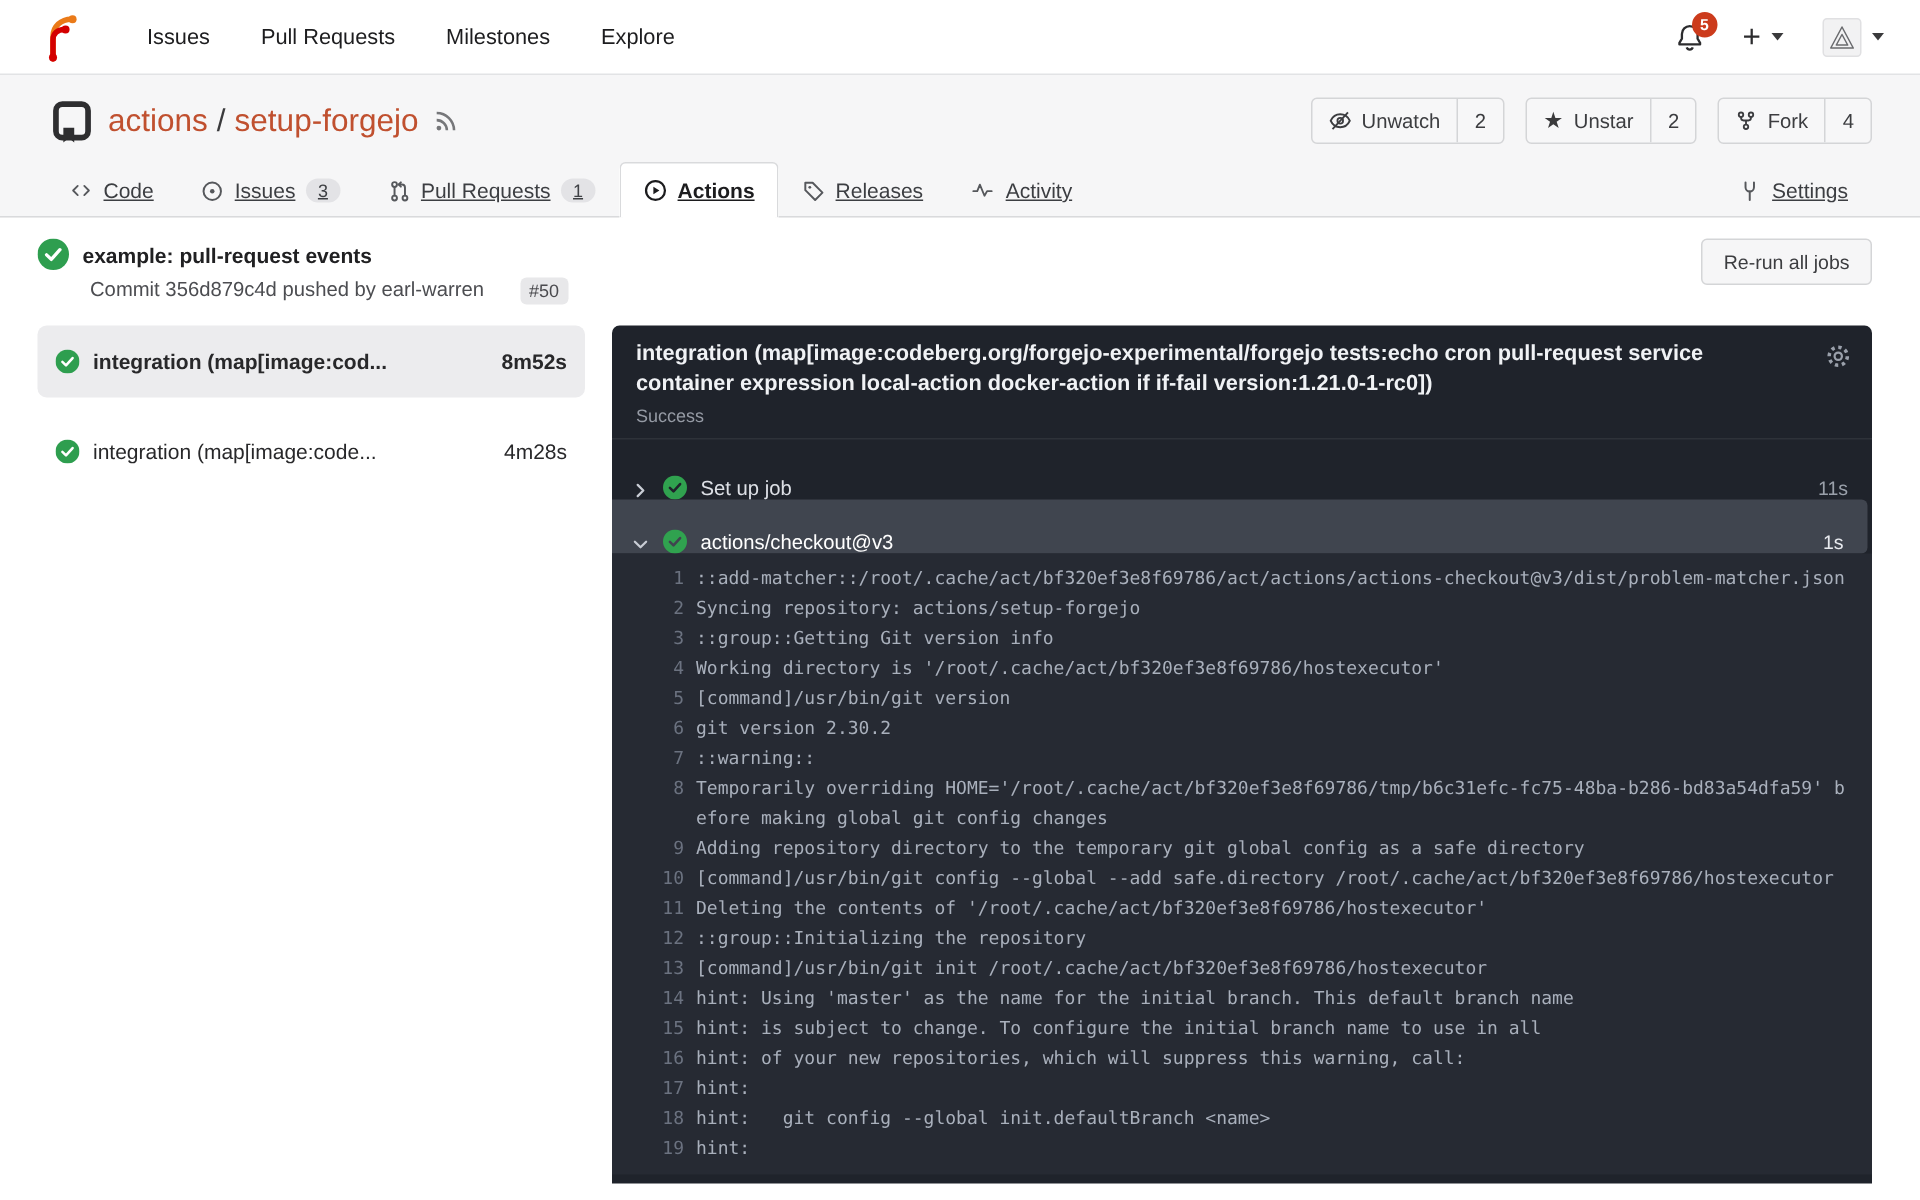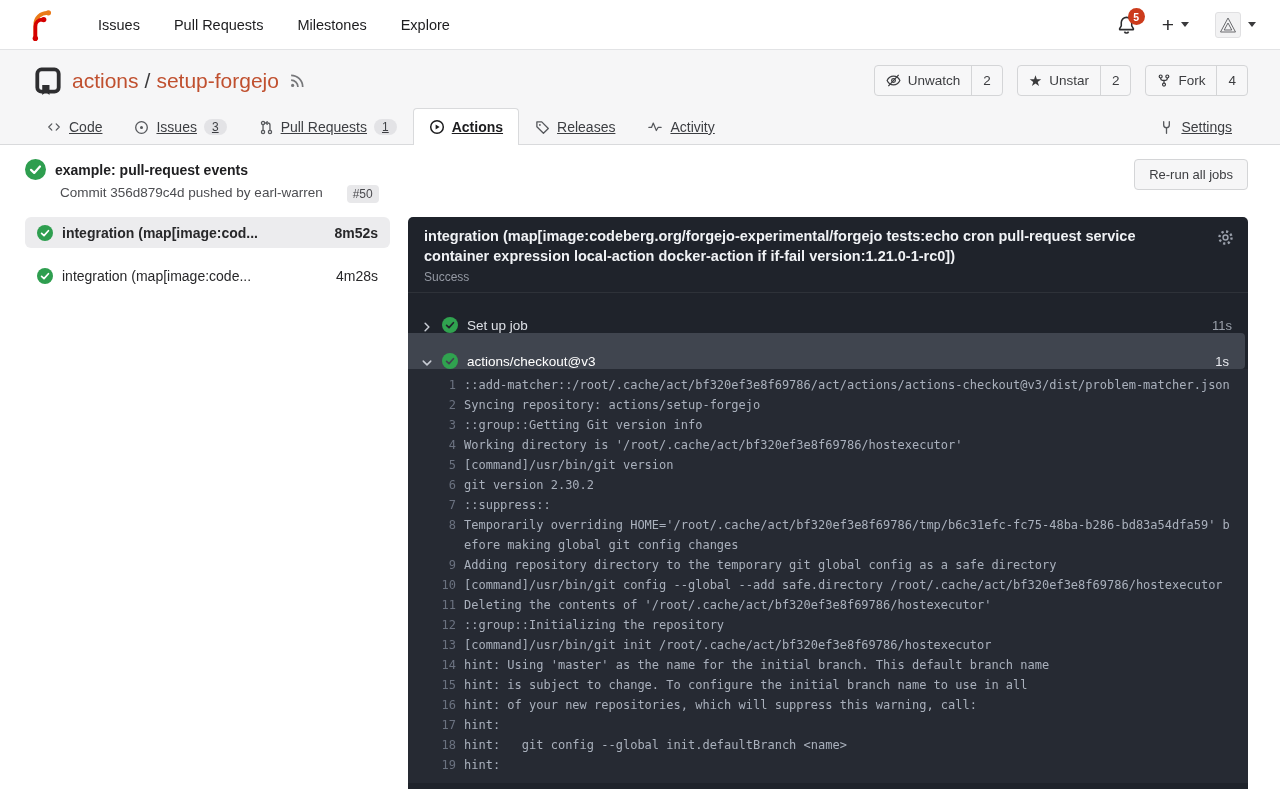--- a/index.html
+++ b/index.html
@@ -58,21 +58,21 @@
   .run-title { font-size:14px; font-weight:bold; color:#202022; }
   .commit-line { margin:5px 0 0 35px; font-size:13.5px; color:#4c4d51; display:flex; gap:24px; }
   .run-number { background:#e8e8ea; border-radius:4px; padding:2px 6px; font-size:12px; color:#4a4a4e; }
   .rerun-btn { margin-left:auto; border:1px solid #d4d5d7; background:#f6f6f7; border-radius:4px;
     font-size:13px; color:#3c3d40; padding:7px 14px; cursor:pointer;
     font-family:"Liberation Sans",sans-serif; }
 
   
   .run-body { display:flex; gap:18px; margin-top:14px; align-items:flex-start; }
   .joblist { width:365px; flex:none; display:flex; flex-direction:column; gap:12px; }
-  .job-item { display:flex; align-items:center; gap:9px; height:31px; padding:0 12px; border-radius:6px;
+  .job-item { display:flex; align-items:center; gap:9px; height:48px; padding:0 12px; border-radius:6px;
     font-size:14px; color:#28282a; cursor:pointer; }
   .job-item.active { background:#ececee; font-weight:bold; }
   .job-time { margin-left:auto; }
 
   
   .panel { flex:1; background:#1f232b; border-radius:5px 5px 0 0; min-height:572px; color:#e6e9ee; }
   .panel-head { padding:9px 16px 8px 16px; position:relative; }
   .panel-title { font-size:14.5px; font-weight:bold; line-height:20px; color:#f0f2f5; padding-right:40px; }
   .panel-status { font-size:12px; color:#959aa4; margin-top:4px; }
   .gear-btn { position:absolute; top:12px; right:14px; color:#9aa0ab; cursor:pointer; }
@@ -386,21 +386,21 @@
             <span class="log-text">[command]/usr/bin/git version</span>
           </div>
 
           <div class="log-line">
             <span class="log-num">6</span>
             <span class="log-text">git version 2.30.2</span>
           </div>
 
           <div class="log-line">
             <span class="log-num">7</span>
-            <span class="log-text">::suppress::</span>
+            <span class="log-text">::warning::</span>
           </div>
 
           <div class="log-line">
             <span class="log-num">8</span>
             <span class="log-text">Temporarily overriding HOME='/root/.cache/act/bf320ef3e8f69786/tmp/b6c31efc-fc75-48ba-b286-bd83a54dfa59' before making global git config changes</span>
           </div>
 
           <div class="log-line">
             <span class="log-num">9</span>
             <span class="log-text">Adding repository directory to the temporary git global config as a safe directory</span>

